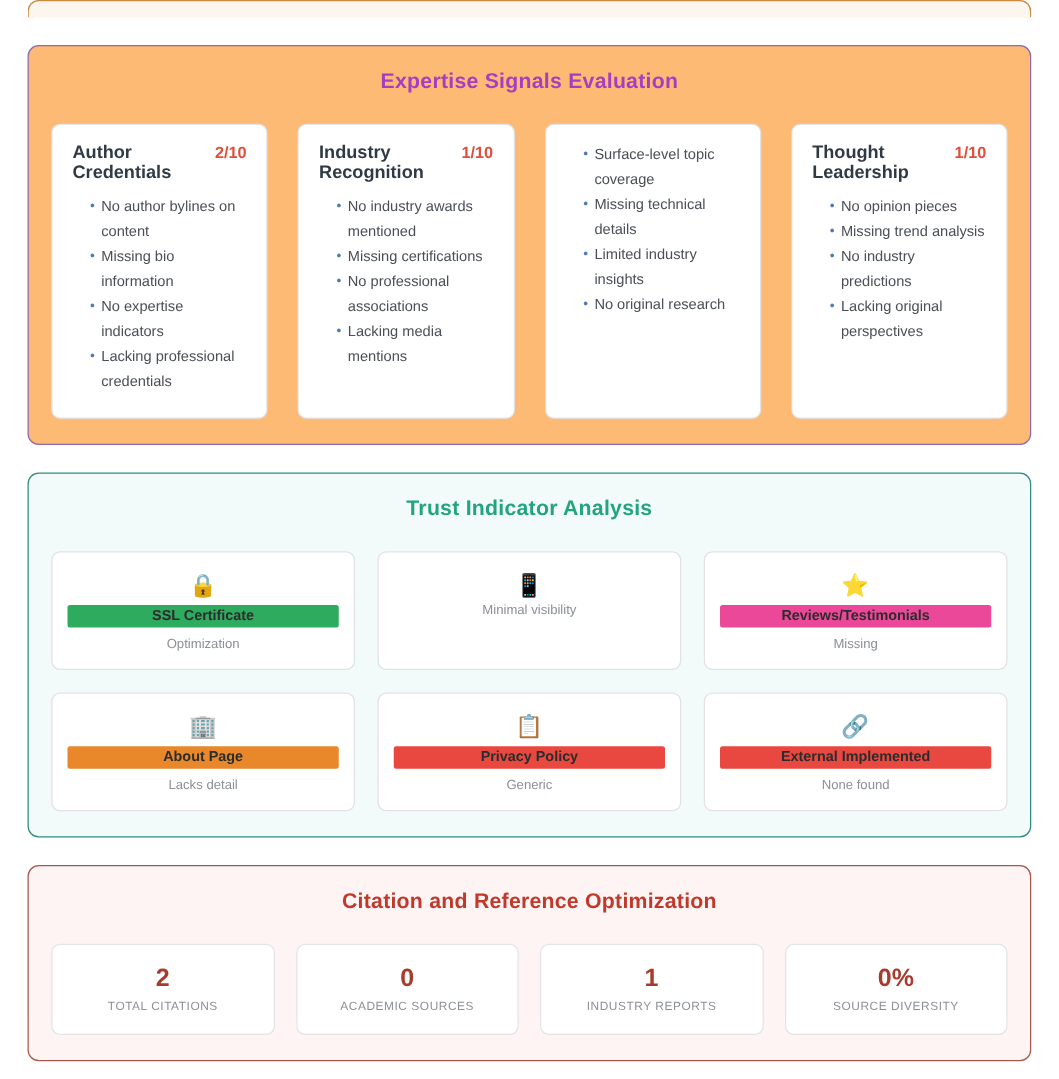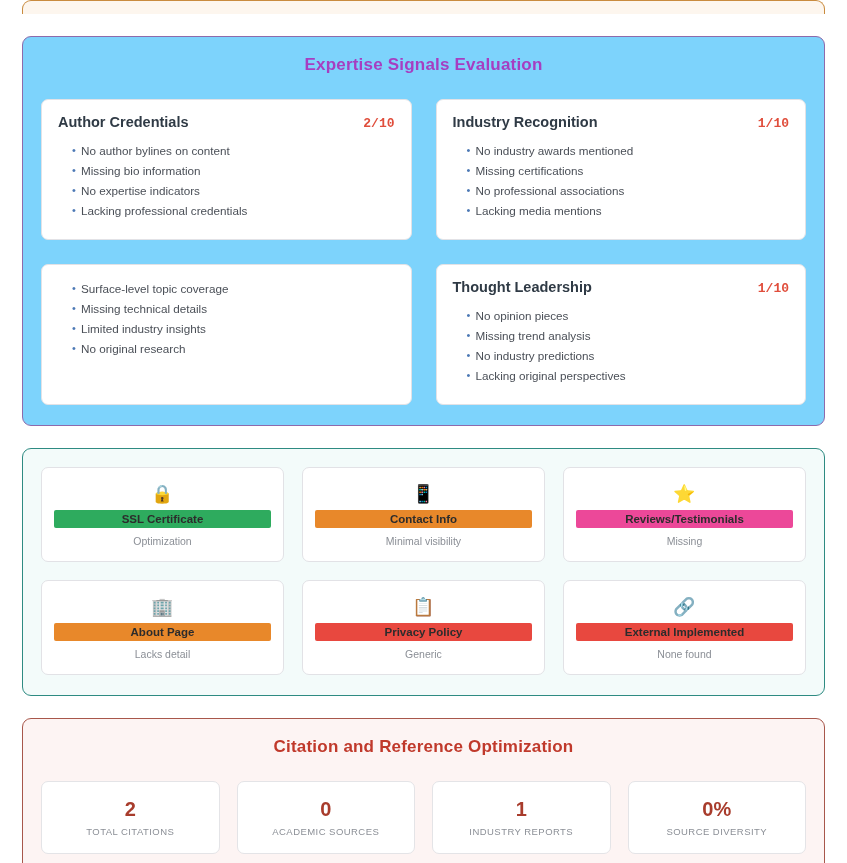--- a/index.html
+++ b/index.html
@@ -36,28 +36,28 @@
     border-color: #c98b3e;
     border-bottom: none;
     border-radius: 9px 9px 0 0;
     height: 14px;
     padding: 0;
     margin: 0 0 22px 0;
   }
 
   
   .panel-expertise {
-    background: #7dd3fc;
+    background: #fdba74;
     border-color: #8e6aab;
   }
   .panel-expertise .panel-title { color: #a63ec1; }
 
   .exp-grid {
     display: grid;
-    grid-template-columns: 1fr 1fr;
+    grid-template-columns: 1fr 1fr 1fr 1fr;
     gap: 24px;
   }
   .exp-card {
     background: #ffffff;
     border: 1px solid #e2e2e6;
     border-radius: 7px;
     padding: 14px 16px 18px 16px;
     min-height: 130px;
   }
   .exp-card-head {
@@ -68,21 +68,21 @@
   }
   .exp-card-title {
     font-size: 14.5px;
     font-weight: bold;
     color: #2f3a45;
   }
   .exp-card-score {
     font-size: 13px;
     font-weight: bold;
   }
-  .score-red    { color: #e04e3c; font-family: Liberation Mono, monospace; }
+  .score-red    { color: #e04e3c; }
   .score-orange { color: #e8a33d; }
 
   .exp-list { list-style: none; padding-left: 14px; }
   .exp-list li {
     position: relative;
     font-size: 11.7px;
     color: #4a4f57;
     line-height: 20px;
     padding-left: 9px;
   }
@@ -219,29 +219,29 @@
             <li>No opinion pieces</li>
             <li>Missing trend analysis</li>
             <li>No industry predictions</li>
             <li>Lacking original perspectives</li>
           </ul>
         </div>
       </div>
   </section>
 
   <section class="panel panel-trust">
+    <h2 class="panel-title">Trust Indicator Analysis</h2>
     <div class="trust-grid" id="trust-grid">
         <div class="trust-card">
           <span class="trust-icon">🔒</span>
           <span class="trust-bar" style="background: rgb(46, 171, 94);">SSL Certificate</span>
           <div class="trust-status">Optimization</div>
         </div>
         <div class="trust-card">
           <span class="trust-icon">📱</span>
-          <span class="trust-bar" style="background: rgb(232, 136, 42);">Contact Info</span>
           <div class="trust-status">Minimal visibility</div>
         </div>
         <div class="trust-card">
           <span class="trust-icon">⭐</span>
           <span class="trust-bar" style="background: #ec4899;">Reviews/Testimonials</span>
           <div class="trust-status">Missing</div>
         </div>
         <div class="trust-card">
           <span class="trust-icon">🏢</span>
           <span class="trust-bar" style="background: rgb(232, 136, 42);">About Page</span>

